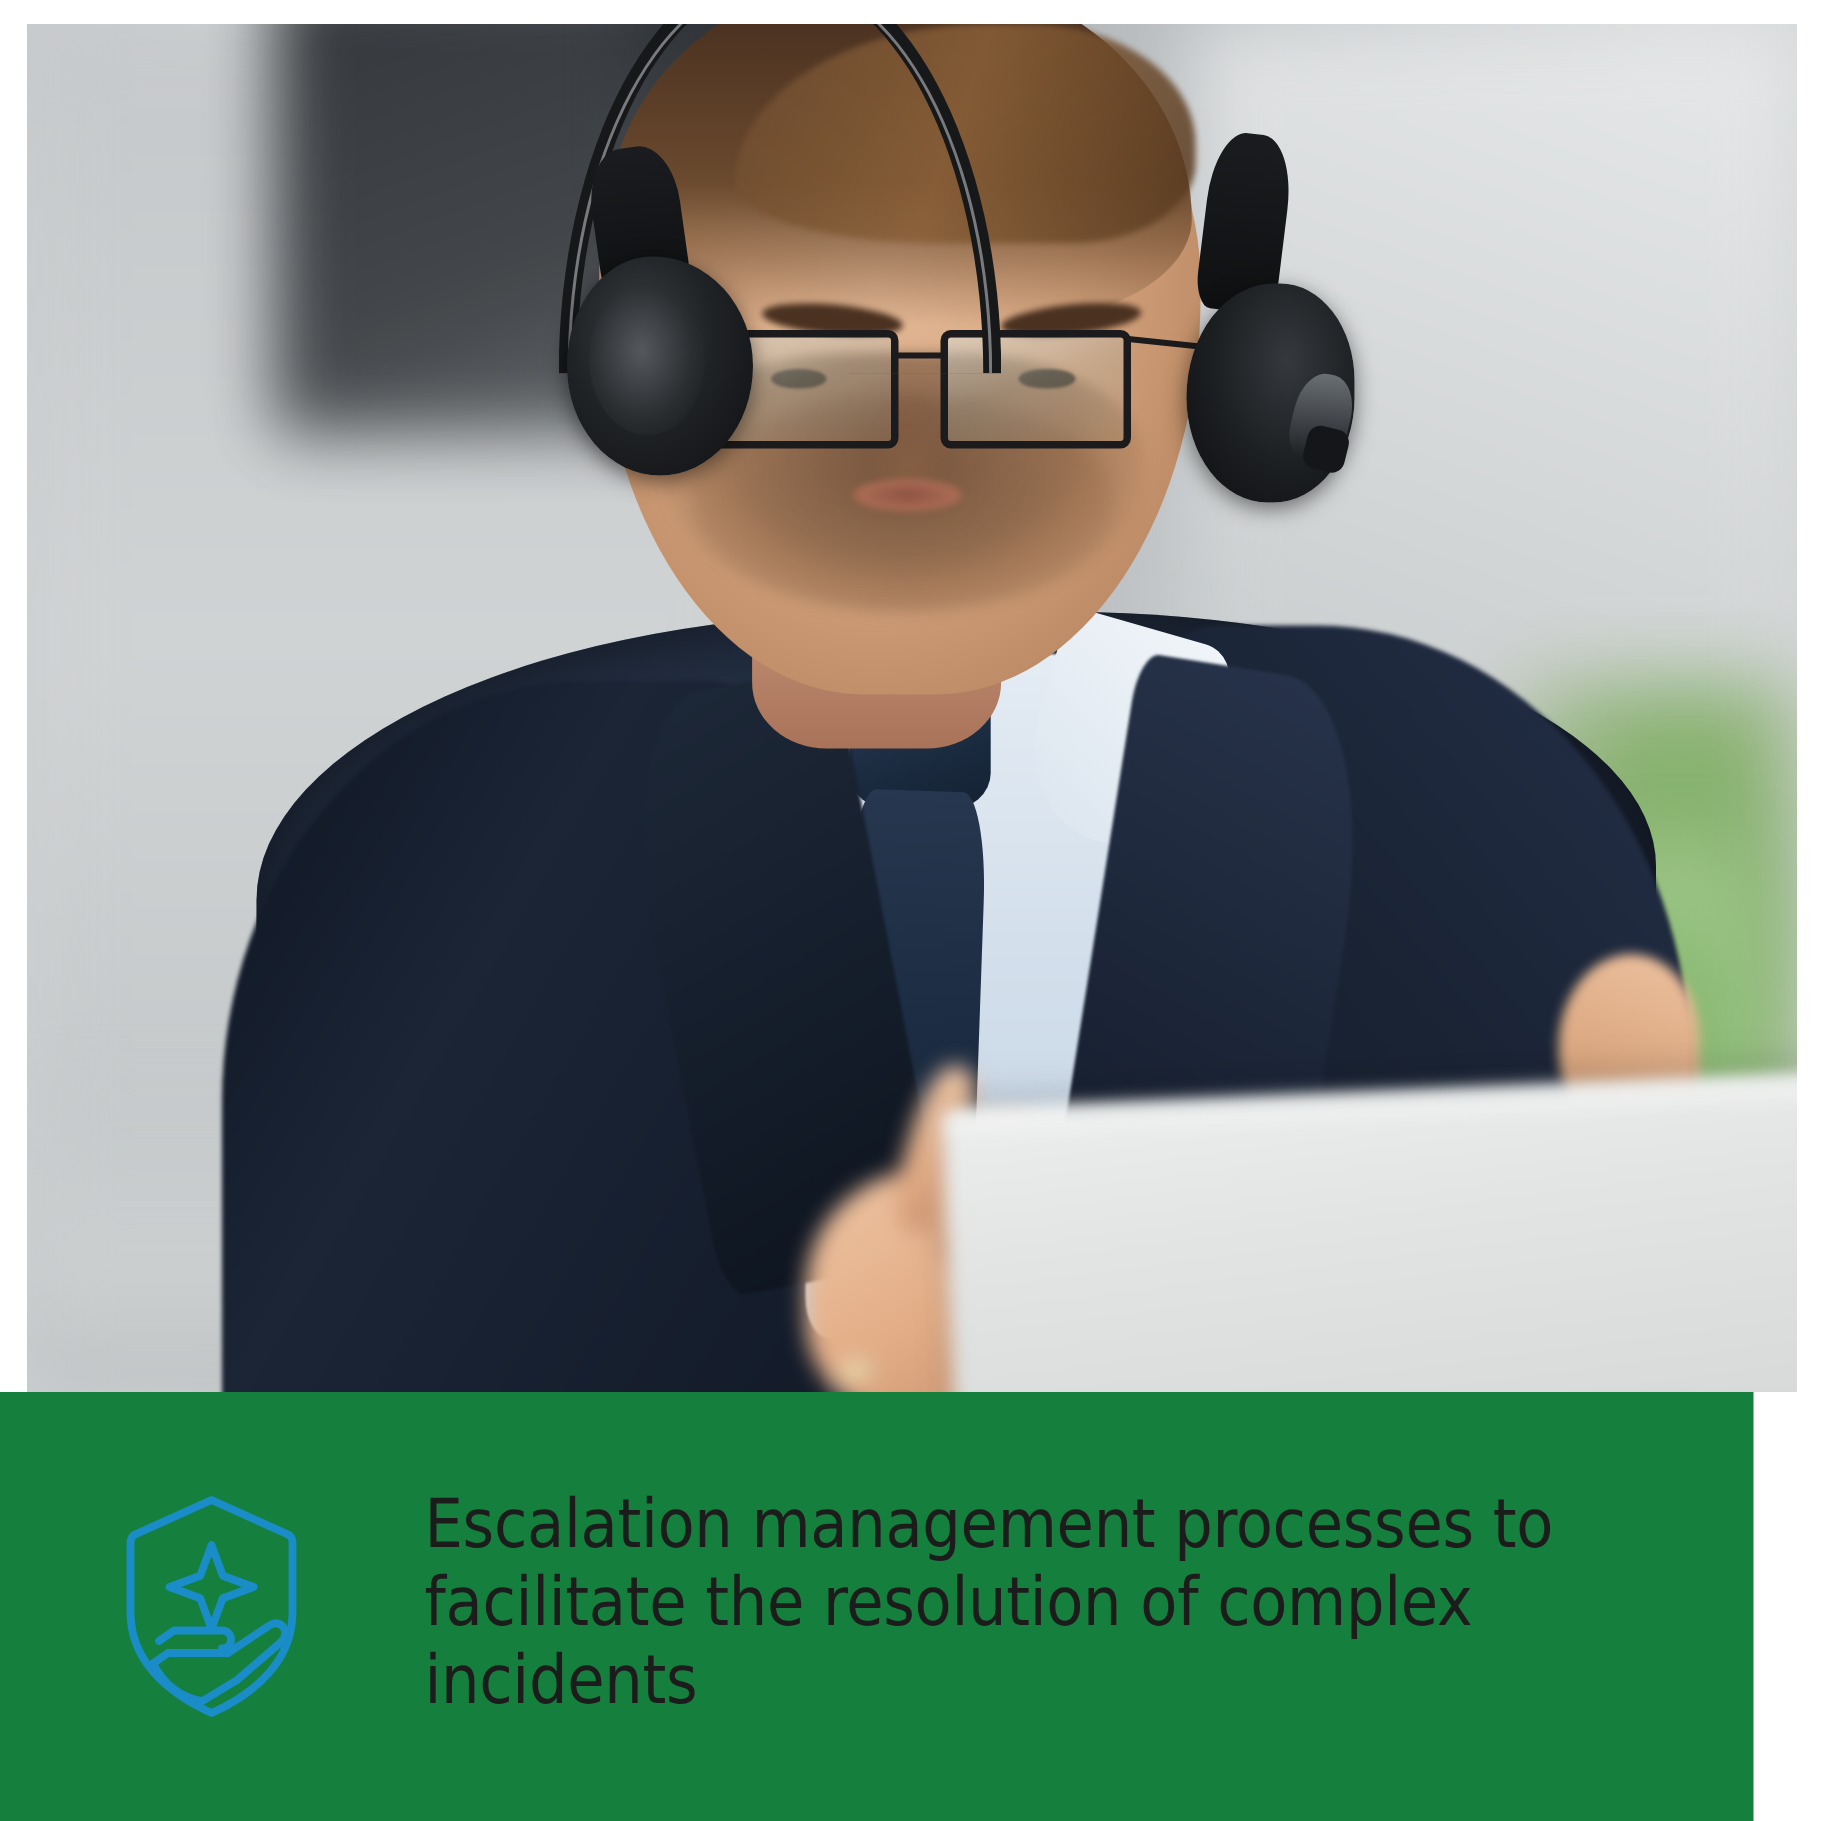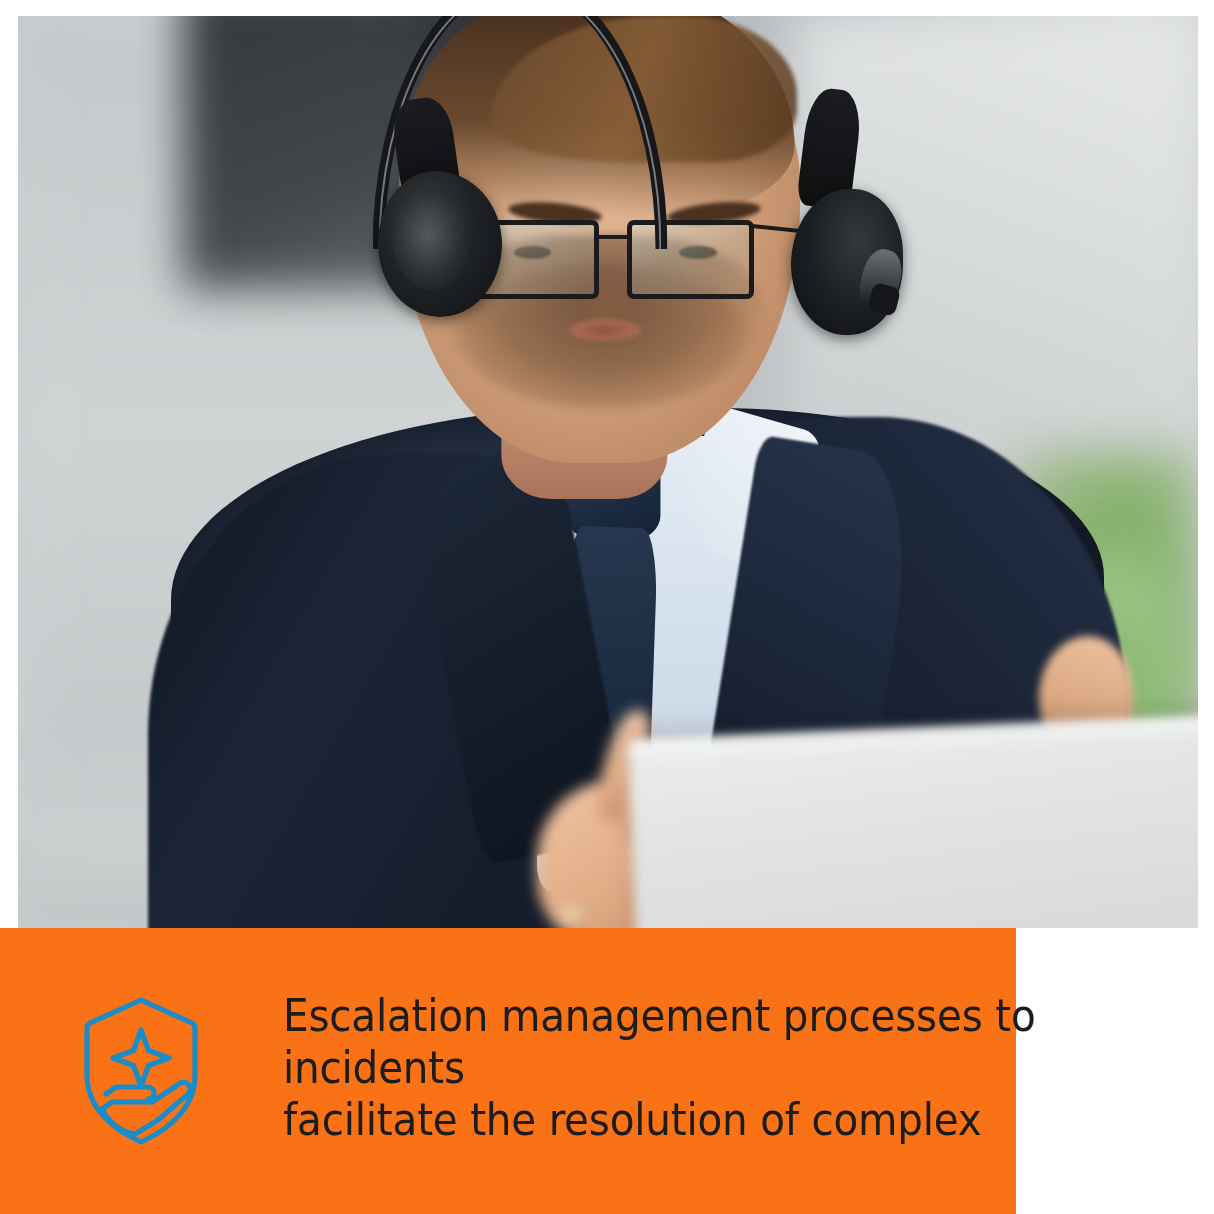--- a/index.html
+++ b/index.html
@@ -528,23 +528,23 @@
     background: linear-gradient(180deg,#f5f6f6 0%,rgba(240,241,241,0) 100%);
     transform: rotate(-2.4deg);
     filter: blur(5px);
   }
 
   
   .caption {
     position: absolute;
     left: 0;
     top: 928px;
-    width: 1016px;
+    width: 1169px;
     height: 286px;
-    background: #f97316;
+    background: #15803d;
   }
   .caption-icon {
     position: absolute;
     left: 80px;
     top: 68px;
     width: 122px;
     height: 150px;
   }
   .caption-icon svg { display: block; width: 122px; height: 150px; }
   .caption-text {
@@ -655,19 +655,19 @@
         <path d="M22 113 L32 106 L72 106"></path>
 
         <path d="M26 98 L36 91 L68 91 C72 91 74 94 74 97 C74 100 72 103 68 103"></path>
 
         <path d="M72 106 L99 88 C103 85 107 86 109 89 C111 92 110 96 107 99 L78 124"></path>
       </svg>
     </div>
 
     <div class="caption-text">
       <span class="line">Escalation management processes to</span>
+      <span class="line">facilitate the resolution of complex</span>
       <span class="line">incidents</span>
-      <span class="line">facilitate the resolution of complex</span>
     </div>
 
   </div>
 
 </div>
 
 </body></html>

